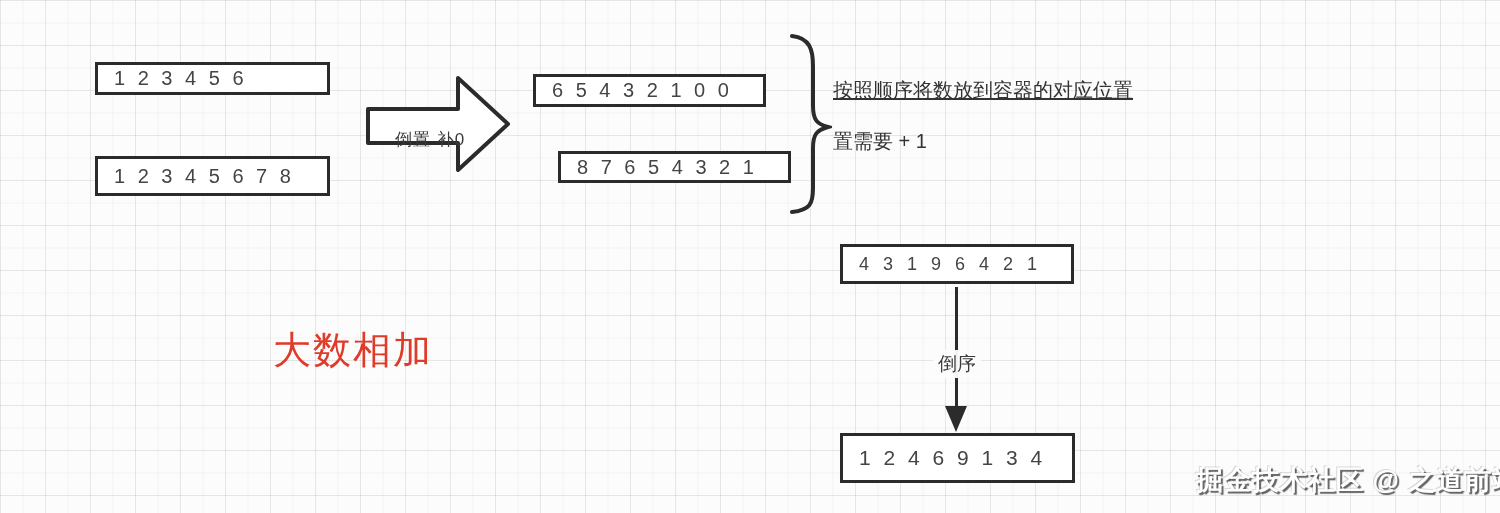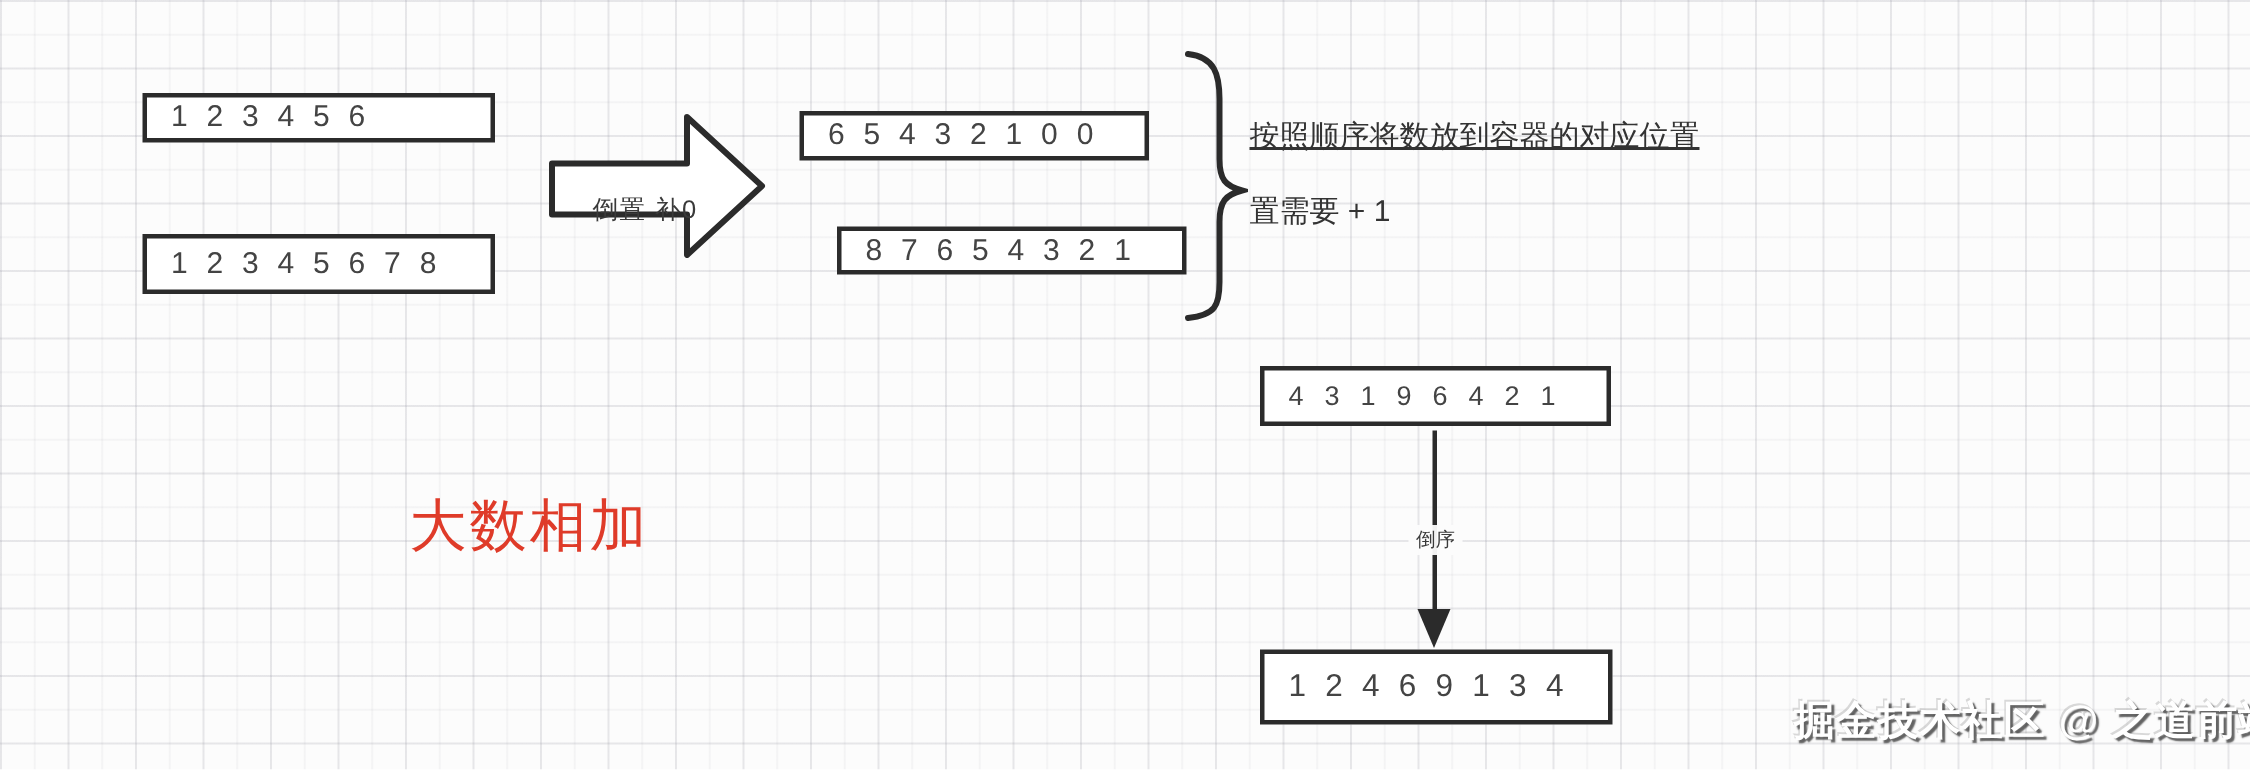--- a/index.html
+++ b/index.html
@@ -113,21 +113,21 @@
     border-right: 11px solid transparent;
     border-top: 26px solid #2b2b2b;
   }
   .vlabel {
     position: absolute;
     left: 957px;
     top: 350px;
     transform: translateX(-50%);
     background: rgba(252,252,252,0.95);
     padding: 1px 5px;
-    font-size: 13px;
+    font-size: 19px;
     color: #3a3a3a;
     white-space: nowrap;
   }
   .watermark {
     position: absolute;
     left: 1196px;
     top: 462px;
     font-size: 27px;
     font-weight: bold;
     color: #ffffff;

